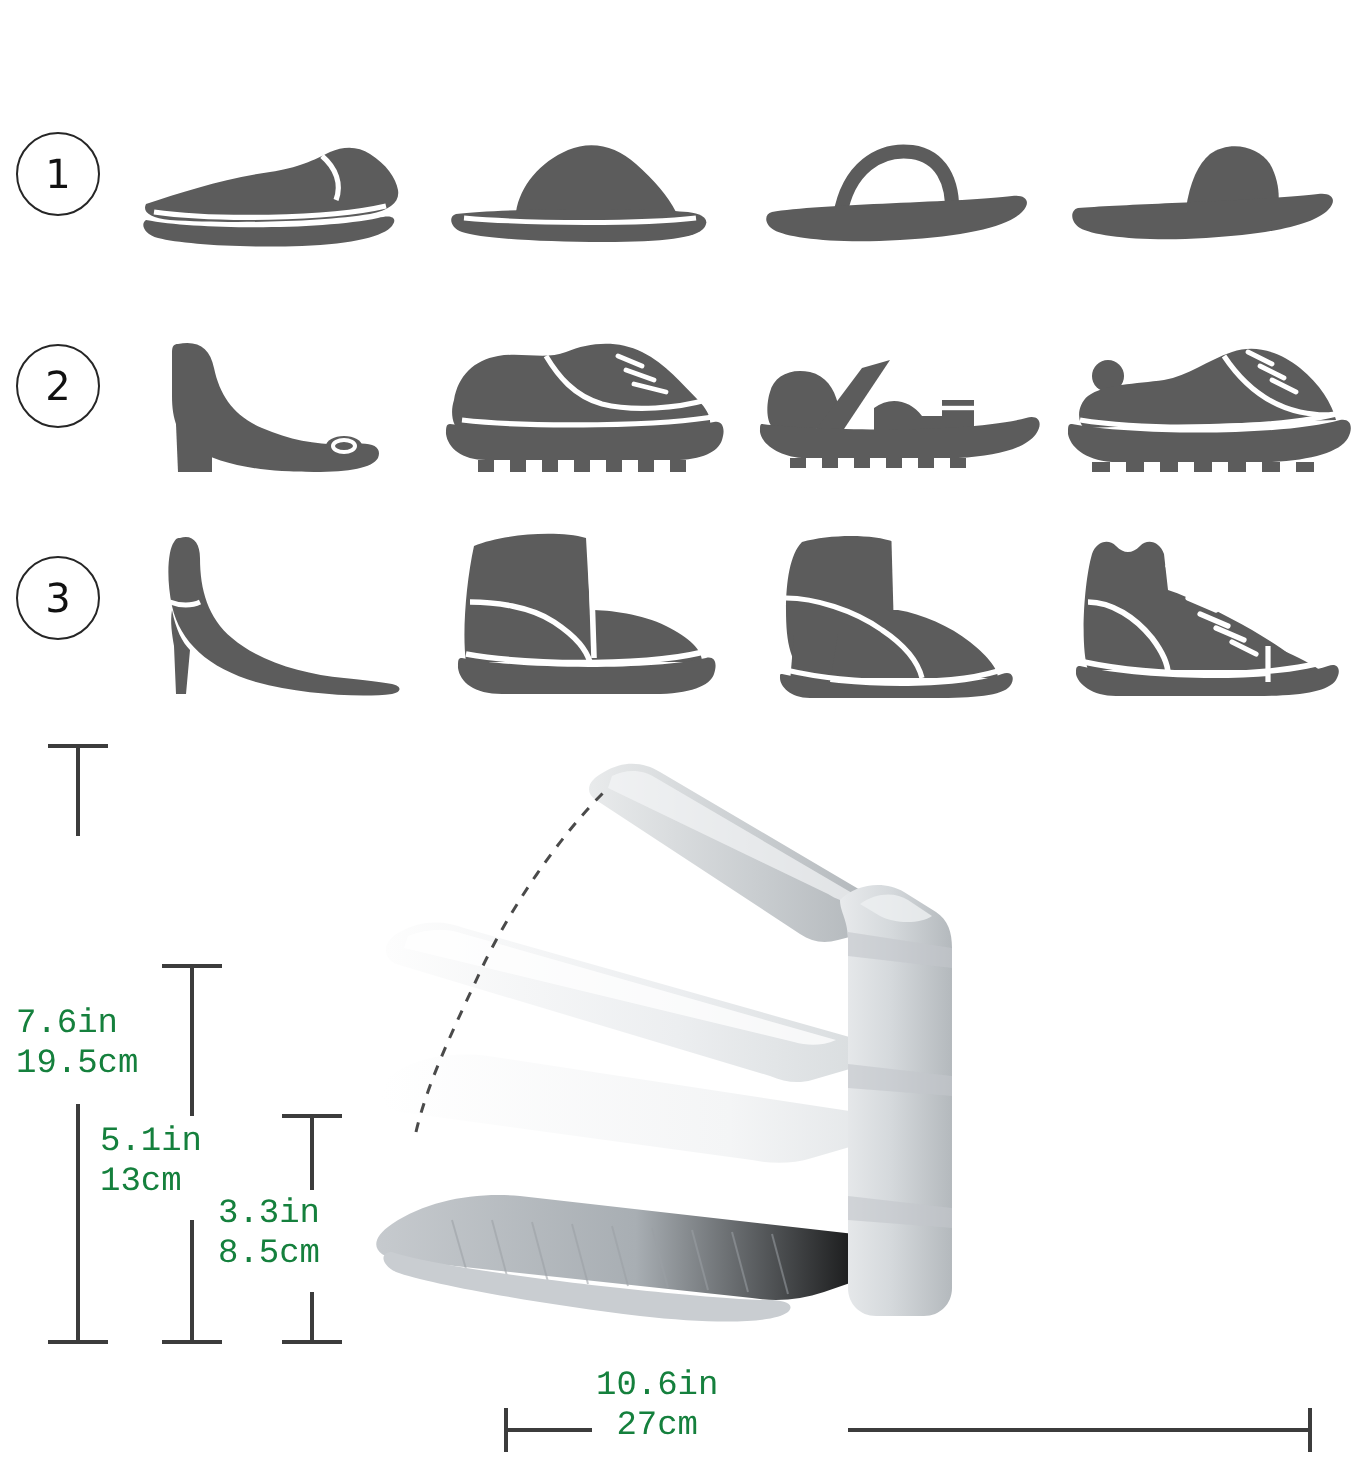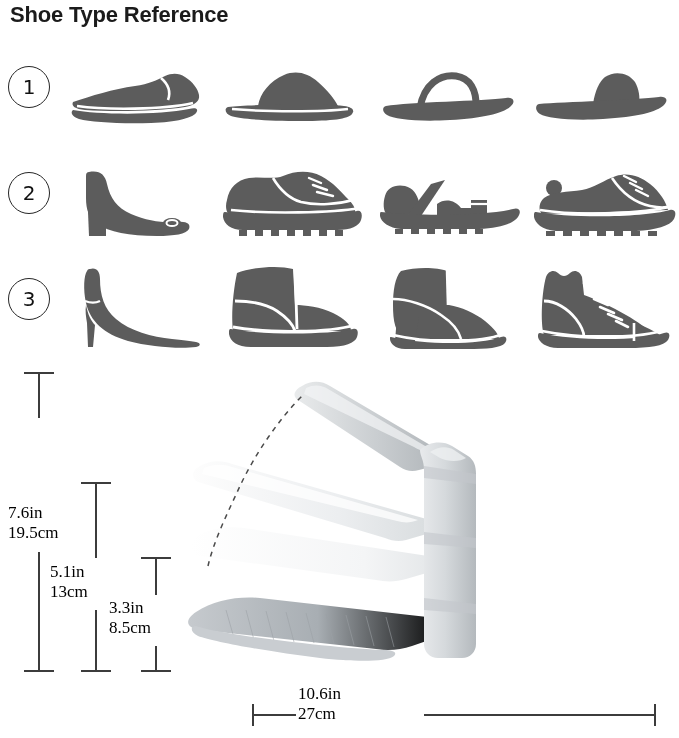--- a/index.html
+++ b/index.html
@@ -48,39 +48,38 @@
   
   .dim-area{position:absolute;left:0;top:360px;width:679px;height:378px;}
 
   .vline{position:absolute;width:1.6px;background:#3c3c3c;}
   .vcap{position:absolute;height:1.8px;background:#3c3c3c;}
   .hline{position:absolute;height:1.6px;background:#3c3c3c;}
   .hcap{position:absolute;width:1.8px;background:#3c3c3c;}
 
   .dim-label{
     position:absolute;
-    color:#000000;font-size:17px;line-height:20px;
-    font-family:Liberation Serif, serif;
+    color:#15803d;font-size:17px;line-height:20px;
+    font-family:Liberation Mono, monospace;
     white-space:nowrap;
   }
   .dim-label .ln{display:block;}
   .dim-label.a{left:8px;top:143px;}
   .dim-label.b{left:50px;top:202px;}
   .dim-label.c{left:109px;top:238px;}
-  .dim-label.w{left:298px;top:324px;}
+  .dim-label.w{left:298px;top:324px;text-align:center;}
 
   .product{position:absolute;left:180px;top:0;width:499px;height:340px;}
   .dashpath{position:absolute;left:170px;top:0;width:200px;height:230px;}
 </style>
 </head>
 <body>
 
 <div class="page">
 
-  <div class="title">Shoe Type Reference</div>
 
   <div class="ref-grid">
 
     <div class="ref-row r0">
       <div class="row-badge">1</div>
 
       <div class="shoe-cell c0">
         <svg width="140" height="64" viewBox="0 0 140 64">
           <path fill="#5c5c5c" d="M8 40 C26 34 48 27 70 24 C84 22 92 18 100 14 C107 11 114 11 120 15 C128 20 133 27 134 33 C135 39 130 43 120 45 C95 49 50 50 20 48 C10 47 6 44 8 40 Z"></path>
           <path fill="#5c5c5c" d="M8 48 C34 53 96 53 124 47 C131 45 134 47 131 51 C127 56 112 60 86 61 C54 62 26 60 14 57 C7 55 5 50 8 48 Z"></path>

